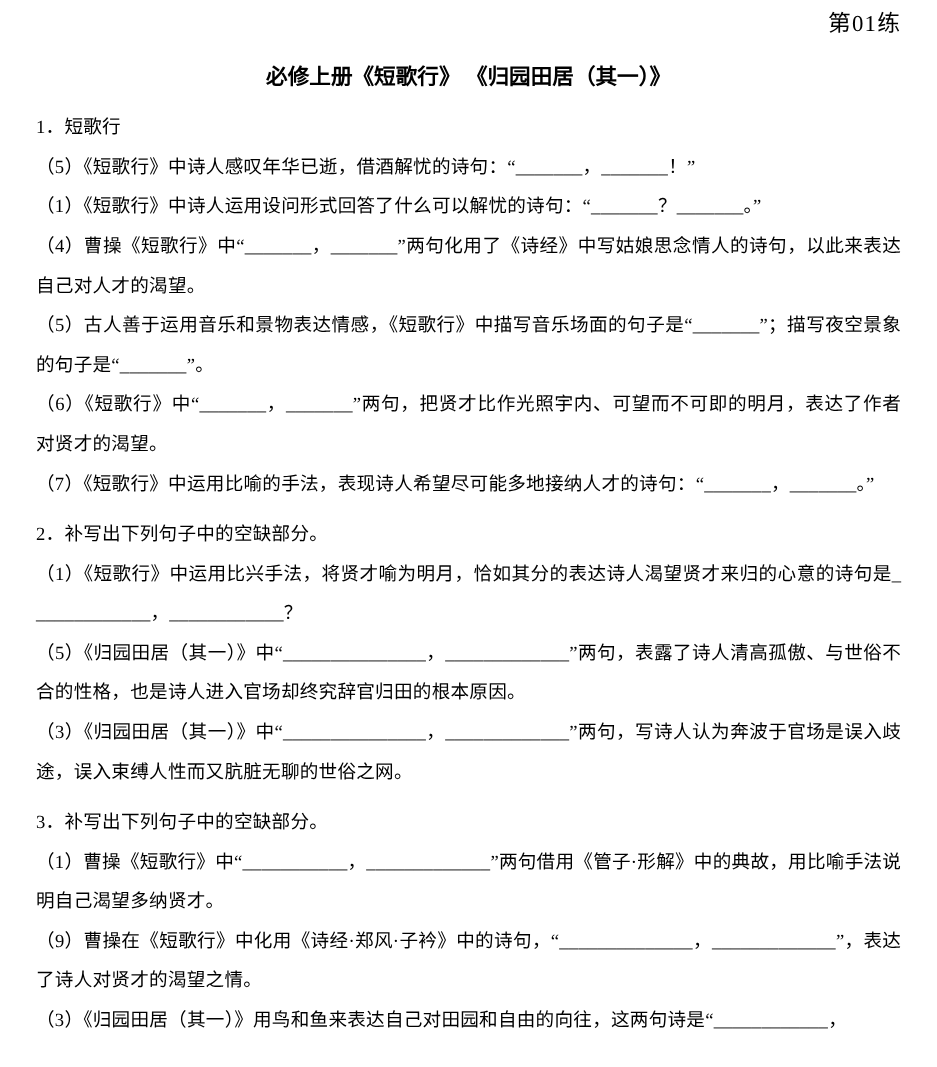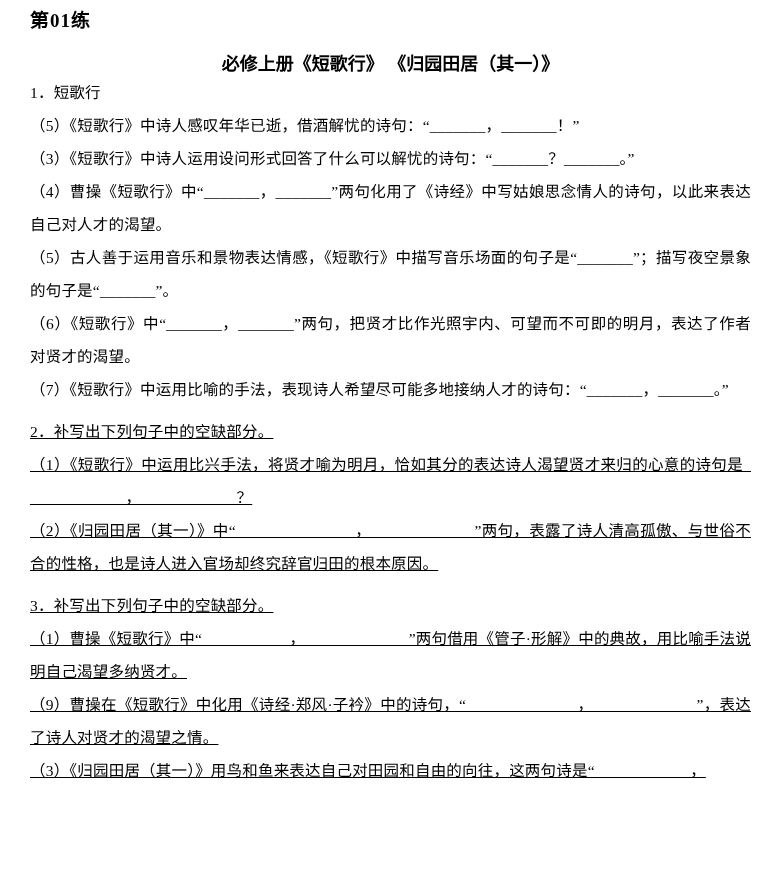--- a/index.html
+++ b/index.html
@@ -16,41 +16,41 @@
   }
   .page {
     box-sizing: border-box;
     width: 781px;
     height: 889px;
     padding: 8px 30px 0 30px;
     background: #ffffff;
   }
   .doc-title {
     margin: 0;
-    text-align: left;
+    text-align: right;
     font-size: 19px;
-    font-weight: 700;
+    font-weight: 400;
     line-height: 26px;
     letter-spacing: 1px;
   }
   .doc-subtitle {
     margin: 18px 0 0 0;
     text-align: center;
     font-size: 18px;
     font-weight: 700;
     line-height: 24px;
   }
   .section {
     margin: 0;
   }
   .section--first {
+    margin-top: 14px;
   }
   .section--gap {
     margin-top: 9px;
-    text-decoration: underline;
   }
   .para {
     margin: 0;
     font-size: 15.5px;
     font-weight: 400;
     line-height: 33px;
     text-align: justify;
     word-break: break-all;
     letter-spacing: 0.2px;
   }
@@ -63,31 +63,32 @@
 
 <div class="page">
 
   <h1 class="doc-title">第01练</h1>
 
   <h2 class="doc-subtitle">必修上册《短歌行》 《归园田居（其一）》</h2>
 
   <section class="section section--first">
     <p class="para para--heading">1．短歌行</p>
     <p class="para">（5）《短歌行》中诗人感叹年华已逝，借酒解忧的诗句：“_______，_______！”</p>
-    <p class="para">（3）《短歌行》中诗人运用设问形式回答了什么可以解忧的诗句：“_______？_______。”</p>
+    <p class="para">（1）《短歌行》中诗人运用设问形式回答了什么可以解忧的诗句：“_______？_______。”</p>
     <p class="para">（4）曹操《短歌行》中“_______，_______”两句化用了《诗经》中写姑娘思念情人的诗句，以此来表达自己对人才的渴望。</p>
     <p class="para">（5）古人善于运用音乐和景物表达情感，《短歌行》中描写音乐场面的句子是“_______”；描写夜空景象的句子是“_______”。</p>
     <p class="para">（6）《短歌行》中“_______，_______”两句，把贤才比作光照宇内、可望而不可即的明月，表达了作者对贤才的渴望。</p>
     <p class="para">（7）《短歌行》中运用比喻的手法，表现诗人希望尽可能多地接纳人才的诗句：“_______，_______。”</p>
   </section>
 
   <section class="section section--gap">
     <p class="para para--heading">2．补写出下列句子中的空缺部分。</p>
     <p class="para">（1）《短歌行》中运用比兴手法，将贤才喻为明月，恰如其分的表达诗人渴望贤才来归的心意的诗句是_____________，____________？</p>
-    <p class="para">（2）《归园田居（其一）》中“_______________，_____________”两句，表露了诗人清高孤傲、与世俗不合的性格，也是诗人进入官场却终究辞官归田的根本原因。</p>
+    <p class="para">（5）《归园田居（其一）》中“_______________，_____________”两句，表露了诗人清高孤傲、与世俗不合的性格，也是诗人进入官场却终究辞官归田的根本原因。</p>
+    <p class="para">（3）《归园田居（其一）》中“_______________，_____________”两句，写诗人认为奔波于官场是误入歧途，误入束缚人性而又肮脏无聊的世俗之网。</p>
   </section>
 
   <section class="section section--gap">
     <p class="para para--heading">3．补写出下列句子中的空缺部分。</p>
     <p class="para">（1）曹操《短歌行》中“___________，_____________”两句借用《管子·形解》中的典故，用比喻手法说明自己渴望多纳贤才。</p>
     <p class="para">（9）曹操在《短歌行》中化用《诗经·郑风·子衿》中的诗句，“______________，_____________”，表达了诗人对贤才的渴望之情。</p>
     <p class="para">（3）《归园田居（其一）》用鸟和鱼来表达自己对田园和自由的向往，这两句诗是“____________，</p>
   </section>
 
 </div>

